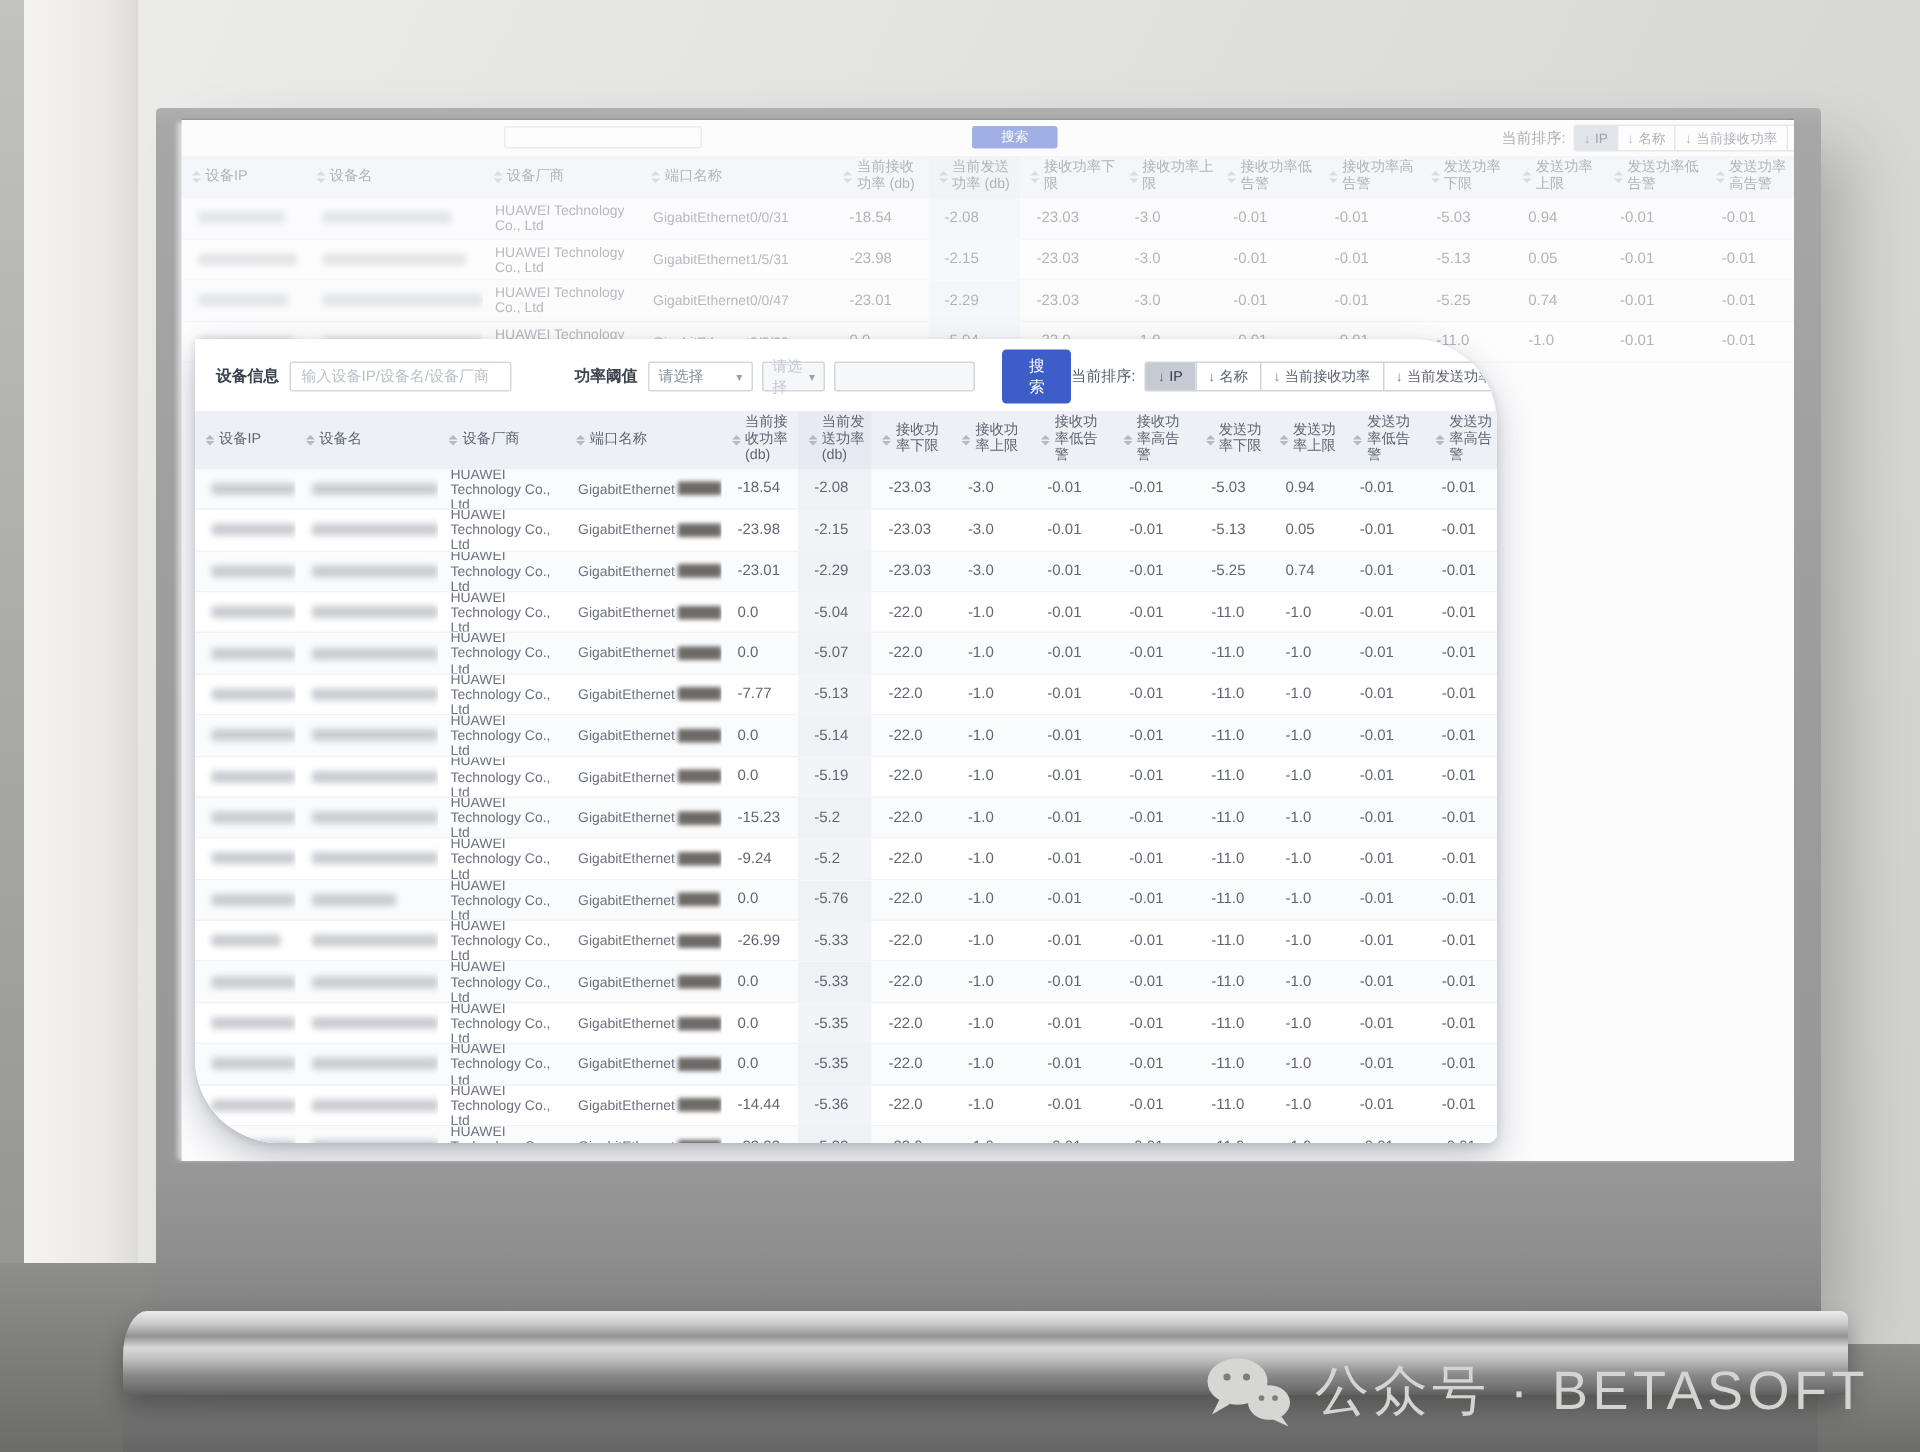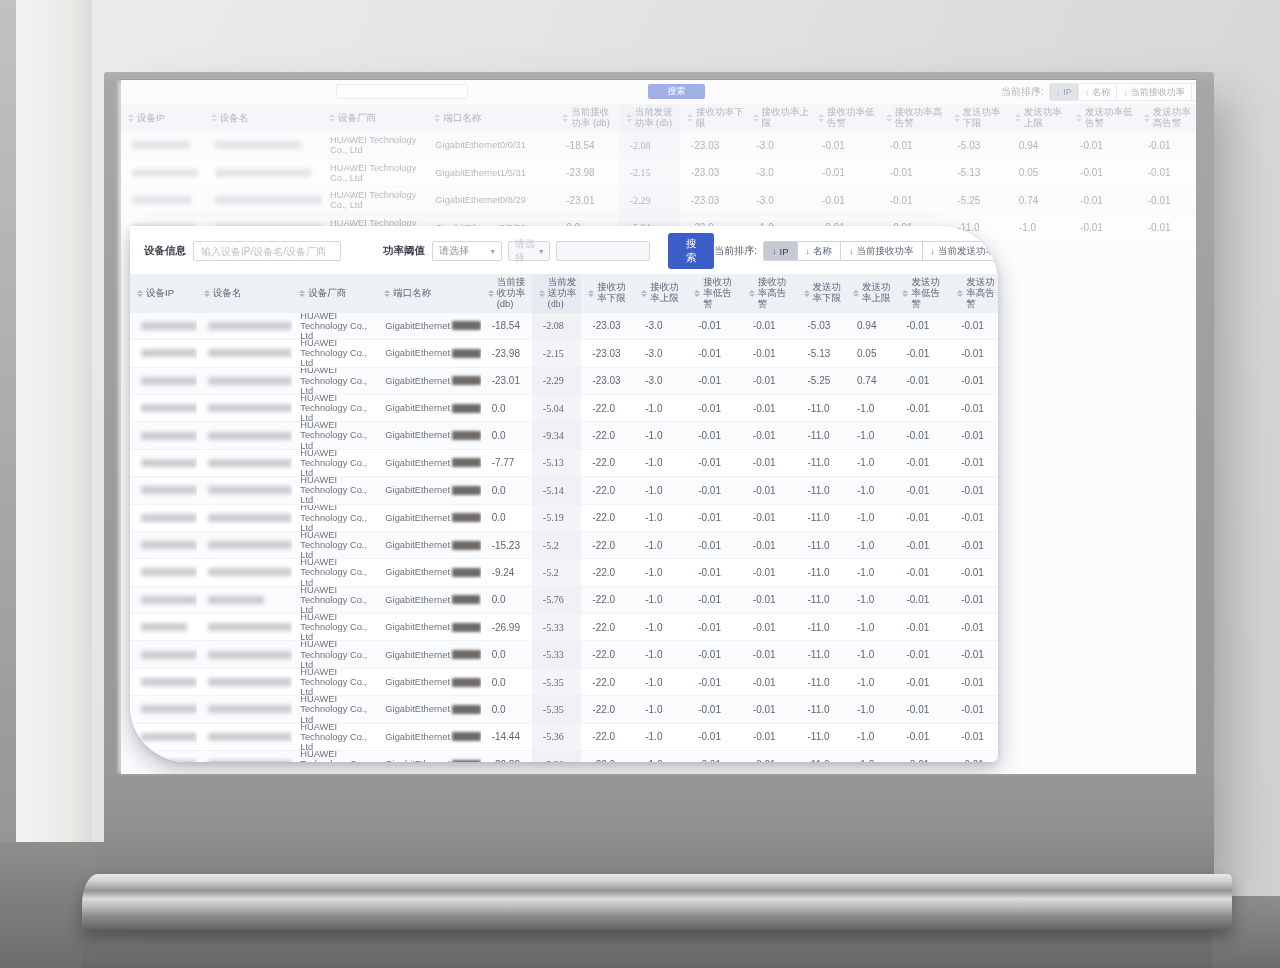--- a/index.html
+++ b/index.html
@@ -80,21 +80,21 @@
   .tbl { --cols:7.7% 11% 9.8% 11.9% 5.9% 5.7% 6.1% 6.1% 6.3% 6.3% 5.7% 5.7% 6.3% 5.5%; flex:1 1 auto; }
   .thead { display:grid; grid-template-columns:var(--cols); background:#edf0f5; min-height:27px; }
   .th { display:flex; align-items:center; gap:3px; font-size:9.5px; line-height:1.15; color:#5d6673;
         padding:3px 2px 3px 7px; }
   .tr { display:grid; grid-template-columns:var(--cols); height:27.4px; border-bottom:1px solid #f1f2f5;
         background:#fff; }
   .tr.alt { background:#fafbfc; }
   .td { display:flex; align-items:center; font-size:10px; color:#5f6672; padding-left:11px;
         overflow:hidden; line-height:1.1; }
   .td.txt { font-size:9.3px; color:#6b7280; padding-left:8px; }
-  .c5 { background:rgba(222,226,233,.38);font-family:Liberation Serif, serif; }
+  .c5 { background:rgba(222,226,233,.38); }
   .bg-tbl .thead { min-height:28px; }
   .bg-tbl .tr { height:27.5px; }
 
   .caret { display:inline-flex; flex-direction:column; gap:1.5px; flex:0 0 auto; }
   .caret i { display:block; width:0; height:0; border-left:3px solid transparent; border-right:3px solid transparent; }
   .caret .up { border-bottom:3.5px solid #b3bac4; }
   .caret .dn { border-top:3.5px solid #b3bac4; }
 
   .redact { display:inline-block; height:8px; border-radius:2px; background:#c9ccd1; filter:blur(2px); }
   .redact-dark { display:inline-block; height:9px; margin-left:2px; border-radius:1px;
@@ -287,21 +287,21 @@
             </div>
             <div class="tr alt">
               <div class="td">
                 <span class="redact" style="width: 60px;"></span>
               </div>
               <div class="td">
                 <span class="redact" style="width: 108px;"></span>
               </div>
               <div class="td txt">HUAWEI Technology Co., Ltd</div>
               <div class="td txt">
-                <span>GigabitEthernet0/8/29</span>
+                <span>GigabitEthernet0/0/47</span>
               </div>
               <div class="td c4">-23.01</div>
               <div class="td c5">-2.29</div>
               <div class="td c6">-23.03</div>
               <div class="td c7">-3.0</div>
               <div class="td c8">-0.01</div>
               <div class="td c9">-0.01</div>
               <div class="td c10">-5.25</div>
               <div class="td c11">0.74</div>
               <div class="td c12">-0.01</div>
@@ -568,21 +568,21 @@
               </div>
               <div class="td">
                 <span class="redact" style="width: 92px;"></span>
               </div>
               <div class="td txt">HUAWEI Technology Co., Ltd</div>
               <div class="td txt">
                 <span>GigabitEthernet</span>
                 <span class="redact-dark" style="width: 30px;"></span>
               </div>
               <div class="td c4">0.0</div>
-              <div class="td c5">-9.34</div>
+              <div class="td c5">-5.07</div>
               <div class="td c6">-22.0</div>
               <div class="td c7">-1.0</div>
               <div class="td c8">-0.01</div>
               <div class="td c9">-0.01</div>
               <div class="td c10">-11.0</div>
               <div class="td c11">-1.0</div>
               <div class="td c12">-0.01</div>
               <div class="td c13">-0.01</div>
             </div>
             <div class="tr">
@@ -861,13 +861,26 @@
               <div class="td c12">-0.01</div>
               <div class="td c13">-0.01</div>
             </div>
           </div>
       </div>
 
     </div>
   </div>
   <div class="monitor-base"></div>
 
+  <div class="watermark">
+    <svg width="58" height="46" viewBox="0 0 58 46">
+      <ellipse cx="21" cy="16" rx="20" ry="15.5" fill="#d6d6d5"></ellipse>
+      <path d="M9 28 L4 38 L16 31 Z" fill="#d6d6d5"></path>
+      <circle cx="14" cy="13" r="2.4" fill="#7d7d7c"></circle>
+      <circle cx="27" cy="13" r="2.4" fill="#7d7d7c"></circle>
+      <ellipse cx="42" cy="30" rx="14" ry="11.5" fill="#d6d6d5"></ellipse>
+      <path d="M50 39 L55 46 L44 41 Z" fill="#d6d6d5"></path>
+      <circle cx="37" cy="27" r="1.9" fill="#7d7d7c"></circle>
+      <circle cx="46" cy="27" r="1.9" fill="#7d7d7c"></circle>
+    </svg>
+    <span>公众号 · BETASOFT</span>
+  </div>
 </div>
 
 </body></html>

